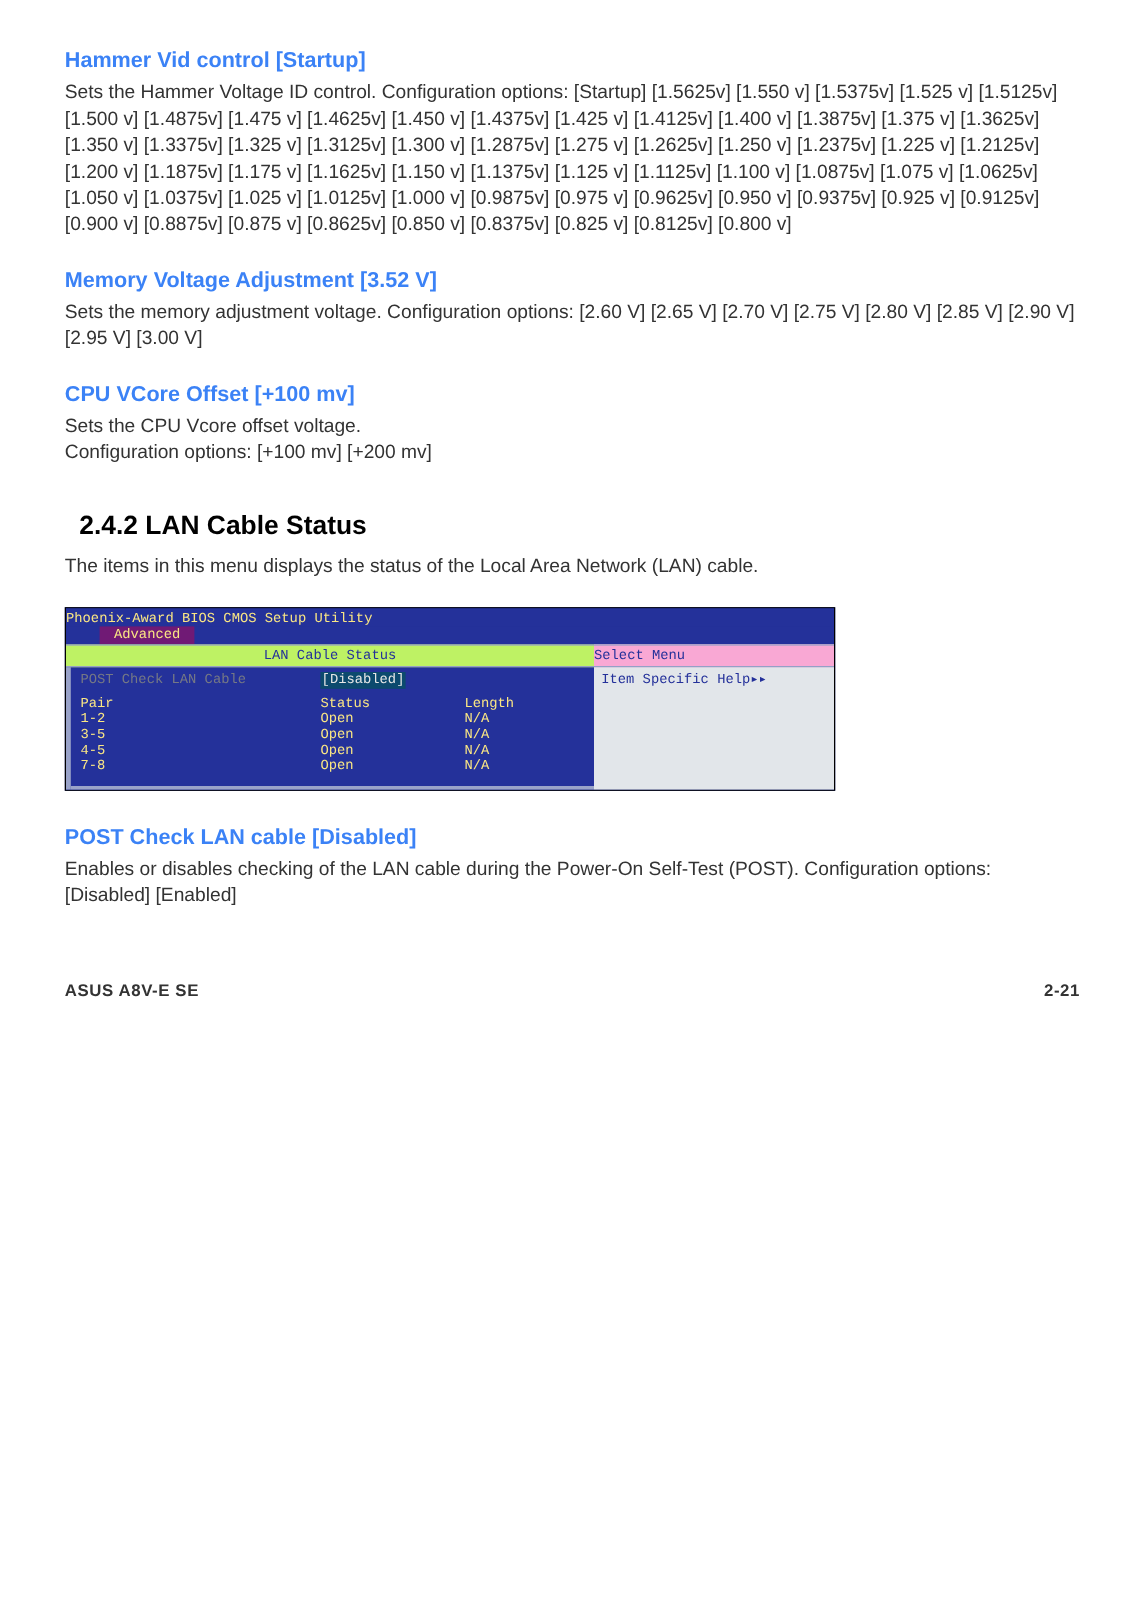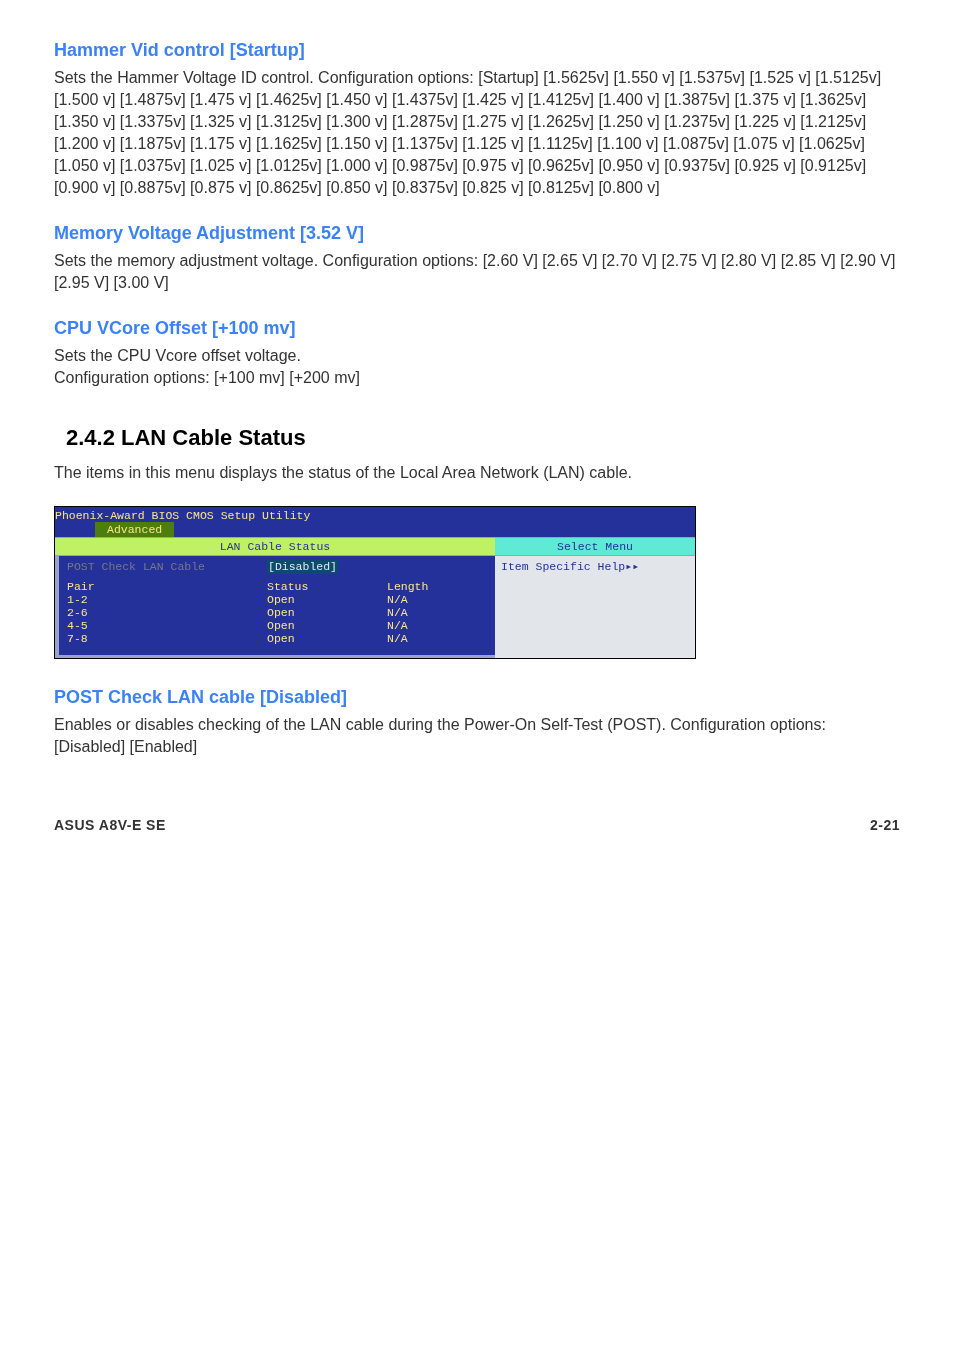--- a/index.html
+++ b/index.html
@@ -38,24 +38,24 @@
     border: 1px solid #000;
   }
   .bios-title {
     text-align: left;
     background: #24319a;
     color: #fae684;
     padding: 2px 0 0 0;
   }
   .bios-tab {
     display: inline-block;
-    background: #4d7c0f;
+    background: #701a75;
     color: #fae684;
     padding: 1px 12px;
-    margin-left: 40px;
+    margin-left: 28px;
   }
   .bios-columns {
     display: flex;
   }
   .bios-left {
     flex: 0 0 440px;
     background: #24319a;
   }
   .bios-left-header {
     background: #bef264;
@@ -88,23 +88,22 @@
     background: #0c4a6e;
     color: #e7e7e7;
     padding: 0 1px;
     display: inline-block;
   }
   .bios-right {
     flex: 1 1 auto;
     background: #e2e6ea;
   }
   .bios-right-header {
-    background: #5eead4;
+    background: #f9a8d4;
     color: #24319a;
-    text-align: center;
     padding: 2px 0;
     border-top: 1px solid #94a0c6;
     border-bottom: 1px solid #94a0c6;
   }
   .bios-right-body {
     color: #24319a;
     padding: 4px 6px 12px 6px;
   }
   .arrows {
     font-family: inherit;
@@ -150,21 +149,21 @@
           <span class="bios-col-label">Pair</span>
           <span class="bios-col-val">Status</span>
           <span class="bios-col-len">Length</span>
         </div>
         <div class="bios-row">
           <span class="bios-col-label">1-2</span>
           <span class="bios-col-val">Open</span>
           <span class="bios-col-len">N/A</span>
         </div>
         <div class="bios-row">
-          <span class="bios-col-label">2-6</span>
+          <span class="bios-col-label">3-5</span>
           <span class="bios-col-val">Open</span>
           <span class="bios-col-len">N/A</span>
         </div>
         <div class="bios-row">
           <span class="bios-col-label">4-5</span>
           <span class="bios-col-val">Open</span>
           <span class="bios-col-len">N/A</span>
         </div>
         <div class="bios-row">
           <span class="bios-col-label">7-8</span>

